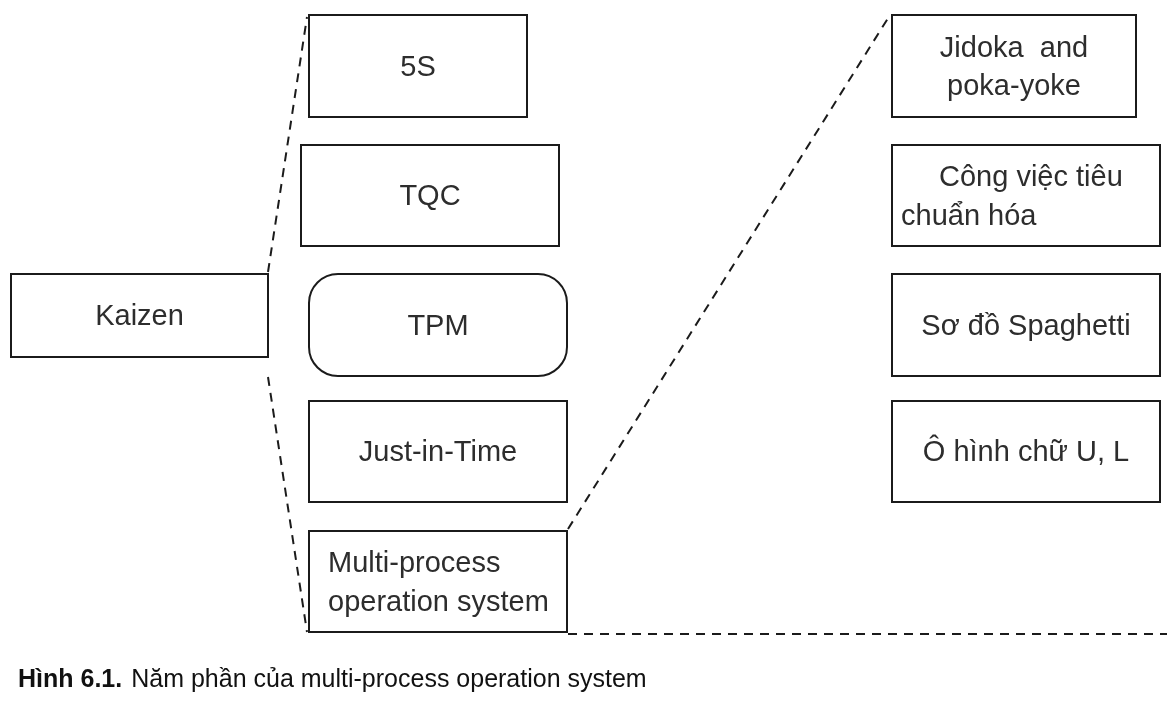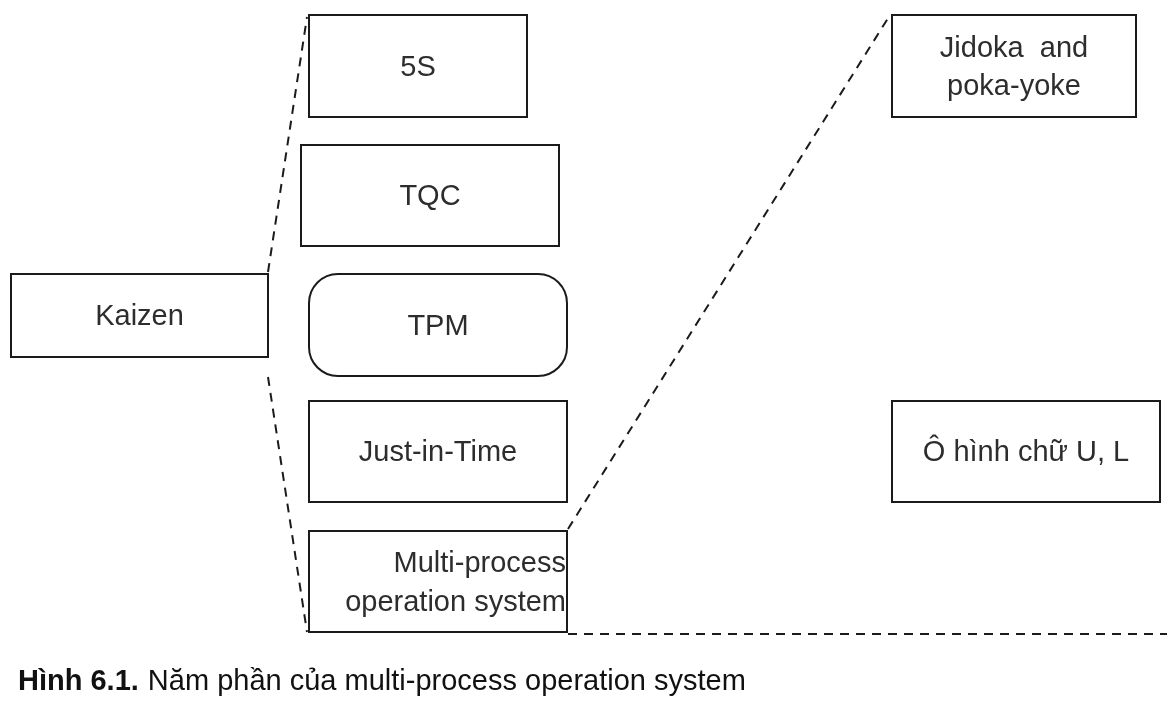--- a/index.html
+++ b/index.html
@@ -45,26 +45,26 @@
   .b-tqc      {left:300px;top:144px;width:260px;height:103px;}
   .b-tpm      {left:308px;top:273px;width:260px;height:104px;border-radius:30px;}
   .b-jit      {left:308px;top:400px;width:260px;height:103px;}
   .b-mpos     {left:308px;top:530px;width:260px;height:103px;padding-left:18px;}
   .b-jidoka   {left:891px;top:14px; width:246px;height:104px;}
   .b-standard {left:891px;top:144px;width:270px;height:103px;}
   .b-spaghetti{left:891px;top:273px;width:270px;height:104px;}
   .b-ul       {left:891px;top:400px;width:270px;height:103px;}
   .b-balance  {left:891px;top:530px;width:270px;height:103px;}
   
-  .b-mpos .label{text-align:right;}
+  .b-mpos .label{text-align:left;}
   .b-standard .label{text-align:left;padding-left:8px;text-indent:38px;box-sizing:border-box;}
   .caption{
     position:absolute;
     left:18px;top:664px;
-    font-size:29px;
+    font-size:25px;
     color:#111;
     white-space:nowrap;
   }
   .caption .bold{font-weight:bold;}
   .caption .rest{margin-left:9px;}
 </style>
 </head>
 <body>
 
 <div class="stage">
@@ -94,20 +94,27 @@
   </div>
   <div class="box b-mpos">
     <span class="label">Multi-process
 operation system</span>
   </div>
 
   <div class="box b-jidoka">
     <span class="label">Jidoka  and
 poka-yoke</span>
   </div>
+  <div class="box b-standard">
+    <span class="label">Công việc tiêu
+chuẩn hóa</span>
+  </div>
+  <div class="box b-spaghetti">
+    <span class="label">Sơ đồ Spaghetti</span>
+  </div>
   <div class="box b-ul">
     <span class="label">Ô hình chữ U, L</span>
   </div>
 
   <div class="caption">
     <span class="bold">Hình 6.1.</span><span class="rest">Năm phần của multi-process operation system</span>
   </div>
 
 </div>
 

